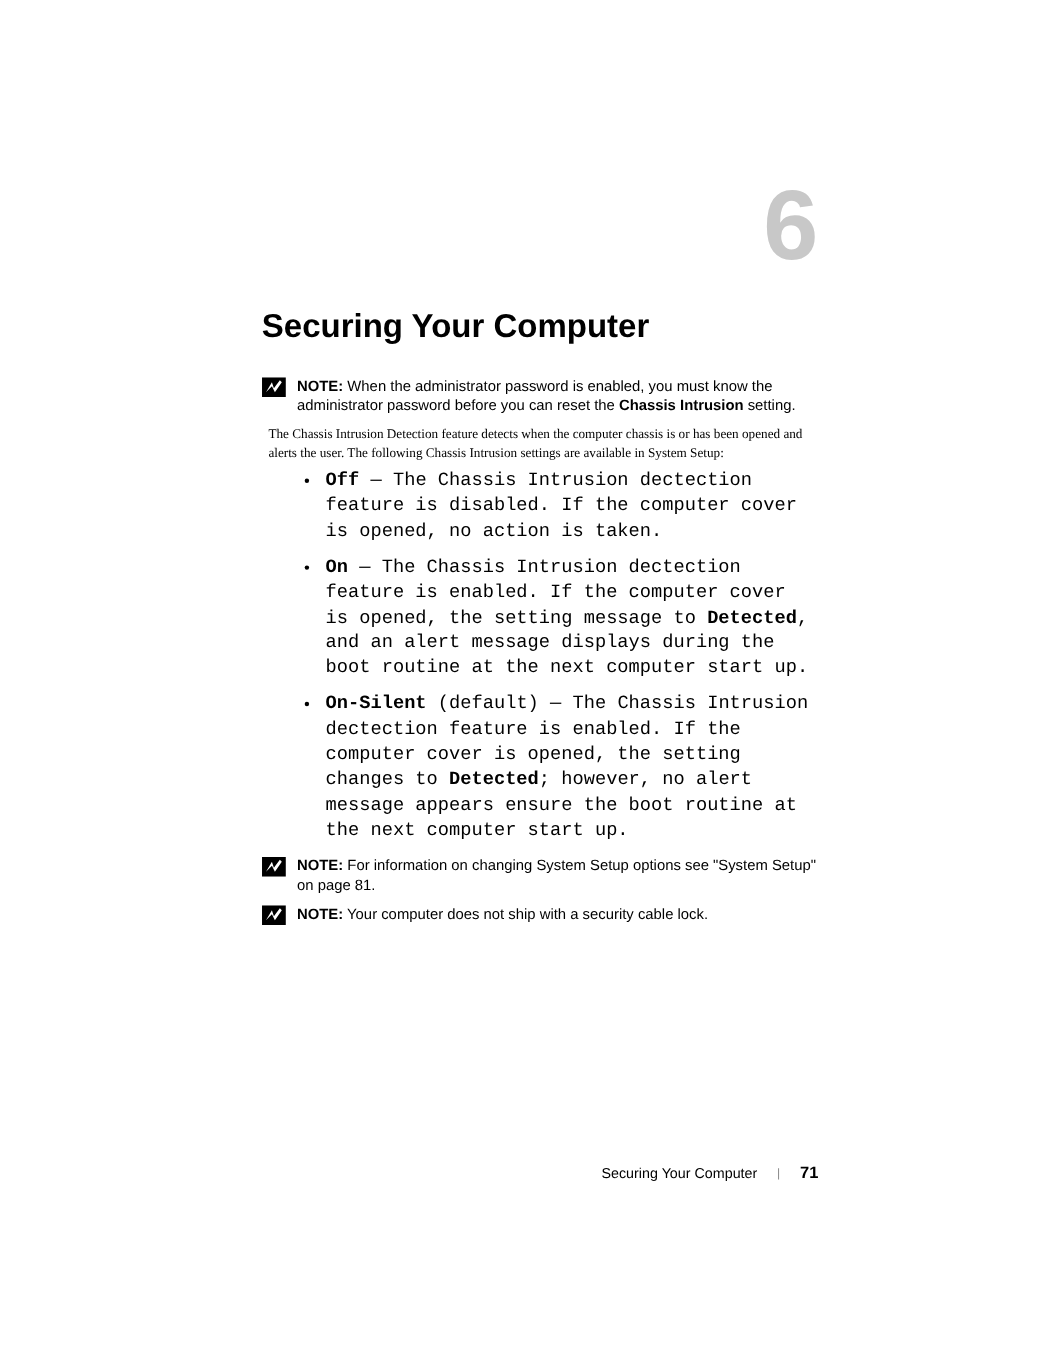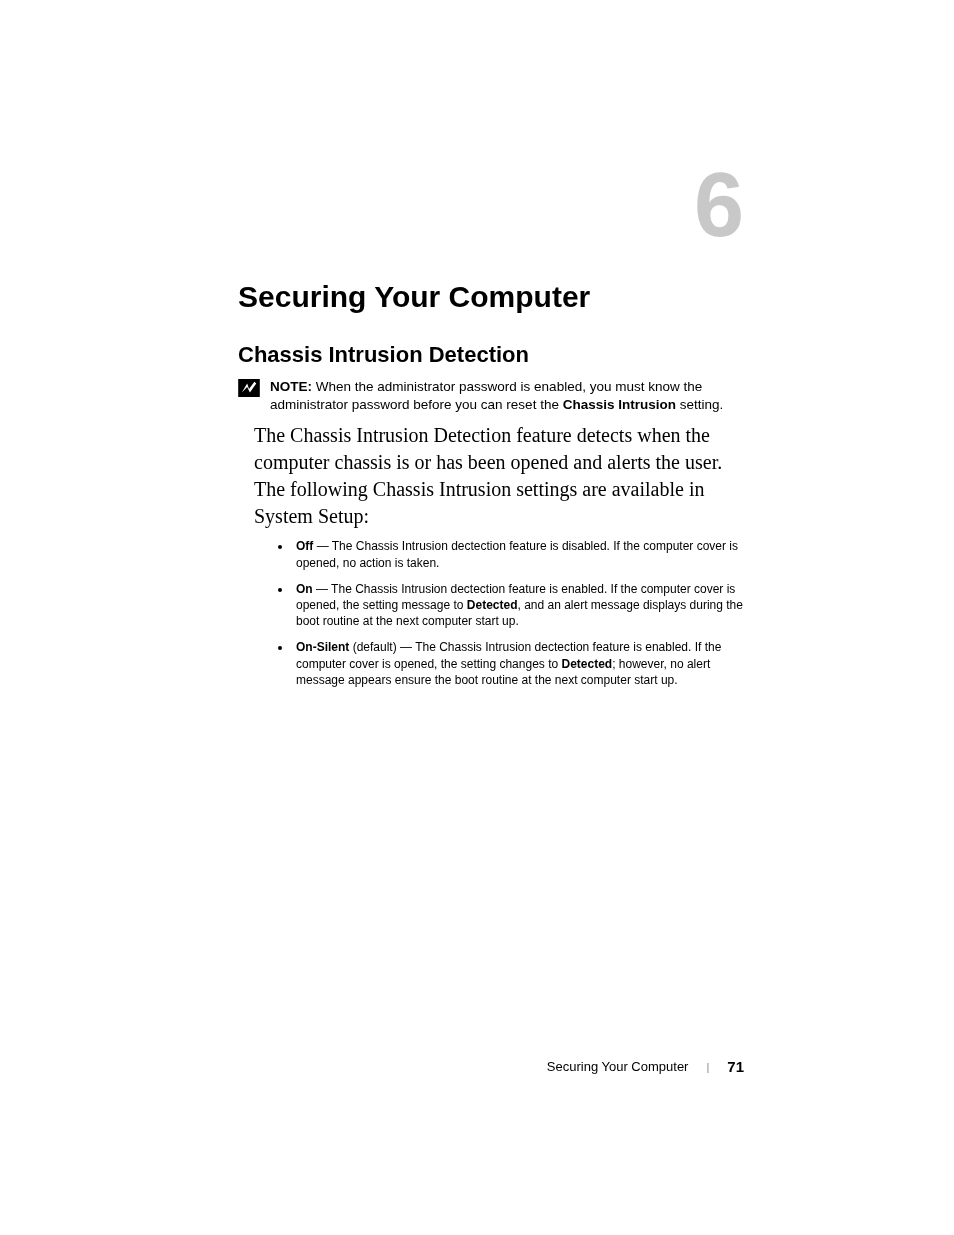--- a/index.html
+++ b/index.html
@@ -58,31 +58,31 @@
   }
   .note-label {
     font-weight: bold;
   }
   .note-bold-inline {
     font-family: Arial, Helvetica, sans-serif;
     font-weight: bold;
   }
   .body-text {
     font-family: Georgia, 'Times New Roman', serif;
-    font-size: 20px;
+    font-size: 12px;
     line-height: 1.35;
-    margin: 8px 16px;
+    margin: 8px 6px;
   }
   ul.settings {
     margin: 6px 0 10px 0;
     padding-left: 54px;
   }
   ul.settings li {
-    font-family: Liberation Sans, sans-serif;
-    font-size: 12px;
+    font-family: Liberation Mono, monospace;
+    font-size: 17px;
     line-height: 1.35;
     margin-bottom: 10px;
     padding-left: 4px;
   }
   .li-strong {
     font-weight: bold;
   }
   .detected {
     font-weight: bold;
   }
@@ -107,21 +107,20 @@
 </style>
 </head>
 <body>
 
 <div class="page">
 
   <div class="chapter-number">6</div>
 
   <h1 class="chapter-title">Securing Your Computer</h1>
 
-  <h2 class="section-heading">Chassis Intrusion Detection</h2>
 
   <div class="note-row">
     <svg class="note-icon" viewBox="0 0 24 20">
       <rect x="0" y="0" width="24" height="20" fill="#000"></rect>
       <path d="M4 15 L10 5 L12 11 L18 3 L20 5 L13 15 L10 9 Z" fill="#fff"></path>
     </svg>
     <div class="note-text">
       <span class="note-label">NOTE:</span>
       <span>When the administrator password is enabled, you must know the administrator password before you can reset the </span><span class="note-bold-inline">Chassis Intrusion</span><span> setting.</span>
     </div>
@@ -134,22 +133,42 @@
       <span class="li-strong">Off</span><span> — The Chassis Intrusion dectection feature is disabled. If the computer cover is opened, no action is taken.</span>
     </li>
     <li>
       <span class="li-strong">On</span><span> — The Chassis Intrusion dectection feature is enabled. If the computer cover is opened, the setting message to </span><span class="detected">Detected</span><span>, and an alert message displays during the boot routine at the next computer start up.</span>
     </li>
     <li>
       <span class="li-strong">On-Silent</span><span> (default) — The Chassis Intrusion dectection feature is enabled. If the computer cover is opened, the setting changes to </span><span class="detected">Detected</span><span>; however, no alert message appears ensure the boot routine at the next computer start up.</span>
     </li>
   </ul>
 
+  <div class="note-row">
+    <svg class="note-icon" viewBox="0 0 24 20">
+      <rect x="0" y="0" width="24" height="20" fill="#000"></rect>
+      <path d="M4 15 L10 5 L12 11 L18 3 L20 5 L13 15 L10 9 Z" fill="#fff"></path>
+    </svg>
+    <div class="note-text">
+      <span class="note-label">NOTE:</span>
+      <span>For information on changing System Setup options see "System Setup" on page 81.</span>
+    </div>
+  </div>
 
 
+  <div class="note-row">
+    <svg class="note-icon" viewBox="0 0 24 20">
+      <rect x="0" y="0" width="24" height="20" fill="#000"></rect>
+      <path d="M4 15 L10 5 L12 11 L18 3 L20 5 L13 15 L10 9 Z" fill="#fff"></path>
+    </svg>
+    <div class="note-text">
+      <span class="note-label">NOTE:</span>
+      <span>Your computer does not ship with a security cable lock.</span>
+    </div>
+  </div>
 
 
 
   <div class="footer">
     <span>Securing Your Computer</span>
     <span class="footer-sep">|</span>
     <span class="footer-page">71</span>
   </div>
 
 </div>

